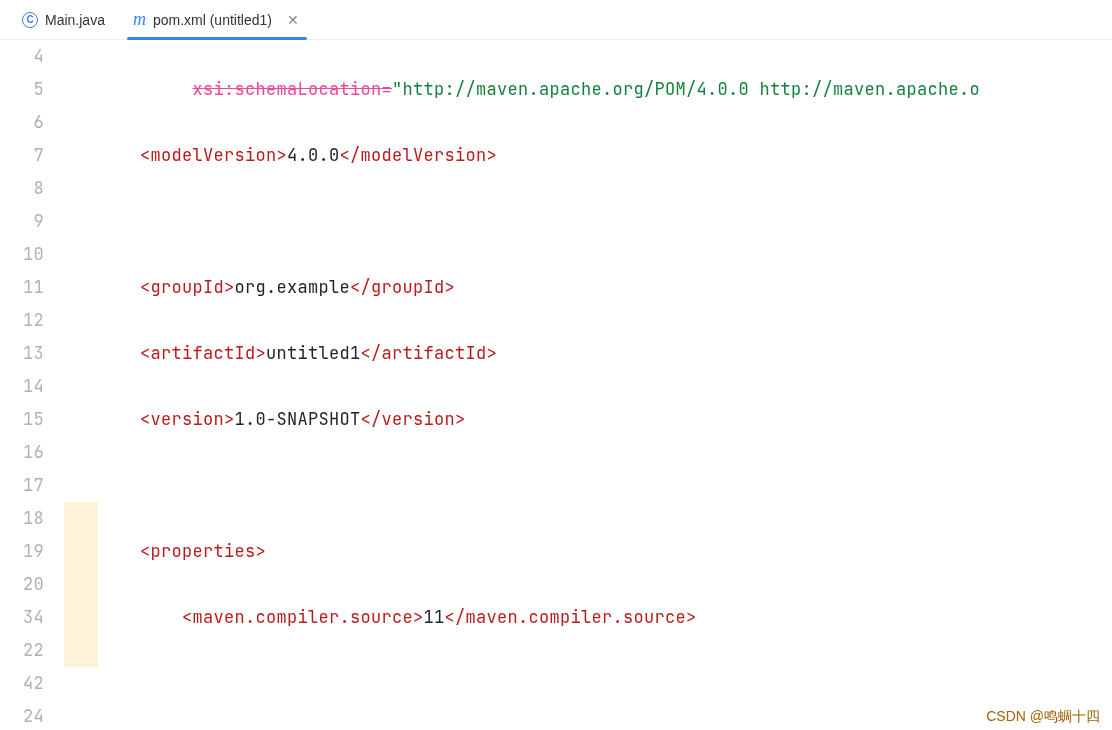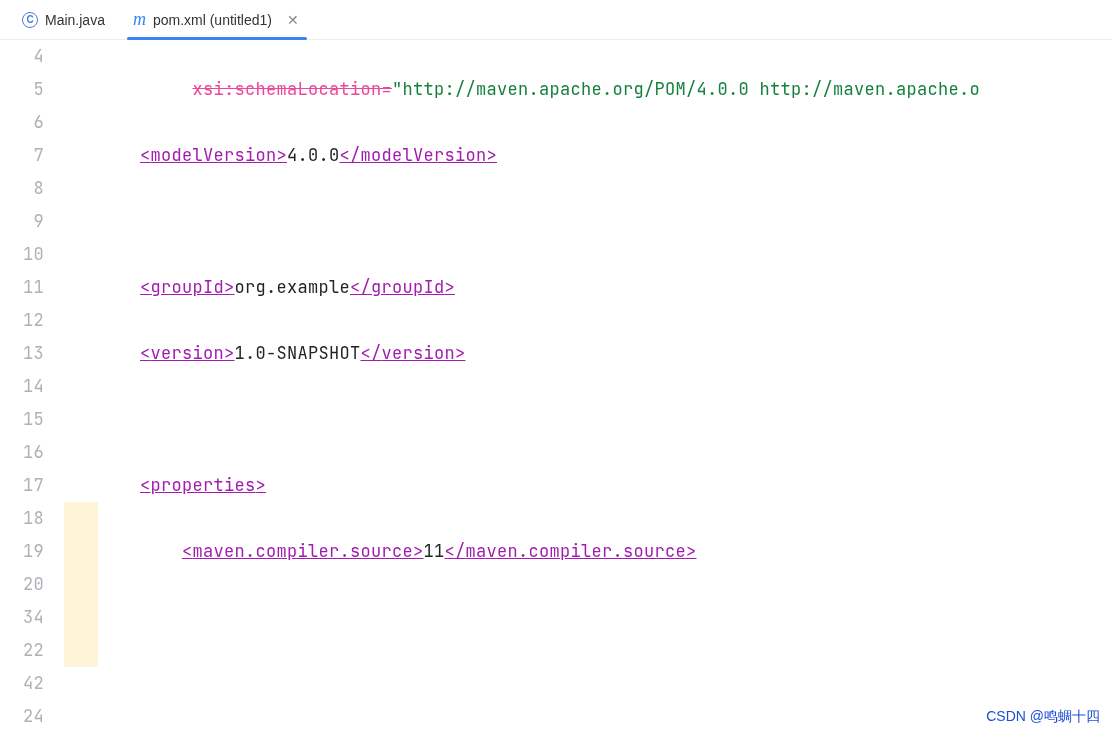--- a/index.html
+++ b/index.html
@@ -83,29 +83,29 @@
       background: #fff;
     }
     .margin div { height: 33px; }
     .margin .hl { background: #fdf3d6; }
     .code {
       flex: 1;
       white-space: pre;
       color: #1a1a1a;
     }
     .code-line { height: 33px; }
-    .tag { color: #a21caf; text-decoration: underline; }
+    .tag { color: #b91c1c; }
     .attr { color: #ec4899; text-decoration: line-through; }
     .str { color: #15803d; }
     .txt { color: #212529; }
     .watermark {
       position: fixed;
       bottom: 4px;
       right: 12px;
-      color: #1d4ed8;
+      color: #a16207;
       font-size: 14px;
     }
     .code-wrap { position: relative; flex: 1; }
   </style>
 </head>
 <body>
 
 <div class="tabs">
   <div class="tab">
     <span class="tab-icon-c">C</span>
@@ -164,20 +164,21 @@
       <div class="hl"></div>
     <div></div>
       <div></div>
   </div>
   <div class="code-wrap">
     <div class="code">
 <div class="code-line">         <span class="attr">xsi:schemaLocation=</span><span class="str">"http://maven.apache.org/POM/4.0.0 http://maven.apache.o</span></div>
 <div class="code-line">    <span class="tag">&lt;<span>modelVersion</span>&gt;</span><span class="txt">4.0.0</span><span class="tag">&lt;/<span>modelVersion</span>&gt;</span></div>
 <div class="code-line"></div>
 <div class="code-line">    <span class="tag">&lt;<span>groupId</span>&gt;</span><span class="txt">org.example</span><span class="tag">&lt;/<span>groupId</span>&gt;</span></div>
+<div class="code-line">    <span class="tag">&lt;<span>artifactId</span>&gt;</span><span class="txt">untitled1</span><span class="tag">&lt;/<span>artifactId</span>&gt;</span></div>
 <div class="code-line">    <span class="tag">&lt;<span>version</span>&gt;</span><span class="txt">1.0-SNAPSHOT</span><span class="tag">&lt;/<span>version</span>&gt;</span></div>
 <div class="code-line"></div>
 <div class="code-line">    <span class="tag">&lt;<span>properties</span>&gt;</span></div>
 <div class="code-line">        <span class="tag">&lt;<span>maven.compiler.source</span>&gt;</span><span class="txt">11</span><span class="tag">&lt;/<span>maven.compiler.source</span>&gt;</span></div>
 
 
 
 
 
 

